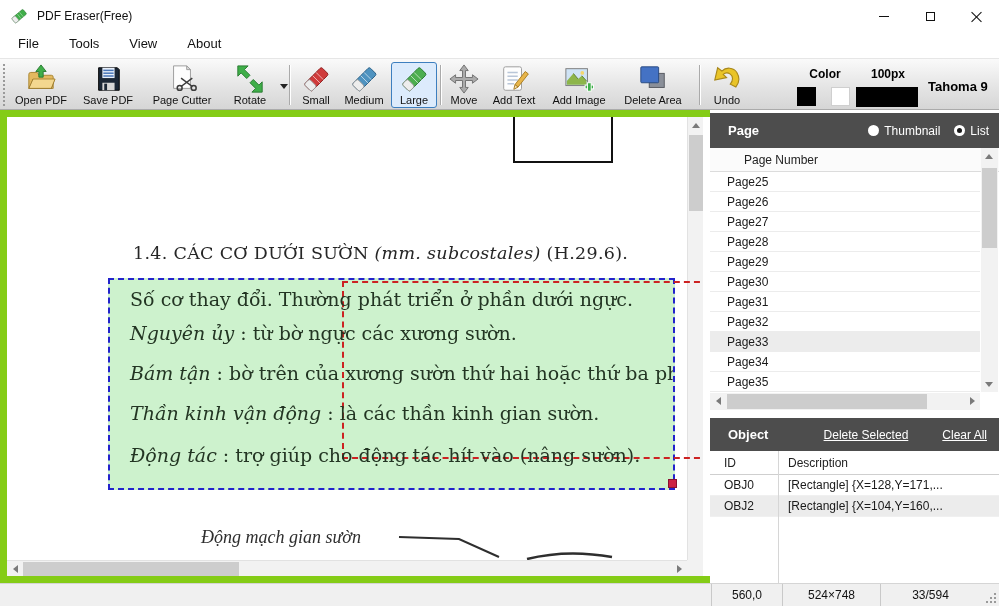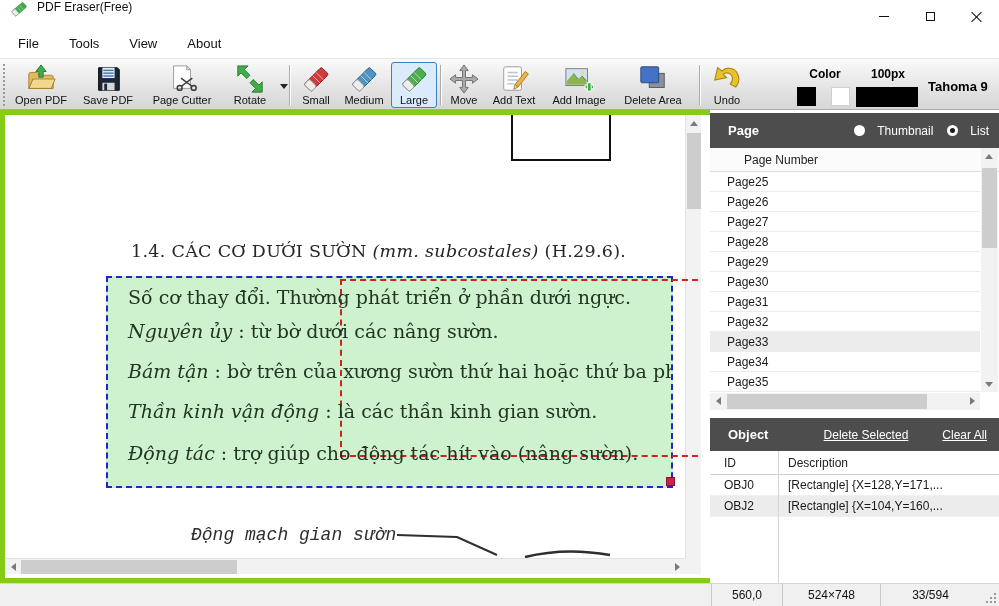--- a/index.html
+++ b/index.html
@@ -1,21 +1,21 @@
 <!DOCTYPE html>
 <html><head>
 <meta charset="utf-8">
 <style>
   * { margin:0; padding:0; box-sizing:border-box; }
   html,body { width:999px; height:606px; }
   body { font-family:"Liberation Sans","DejaVu Sans",sans-serif; background:#fff; overflow:hidden; }
   #app { position:relative; width:999px; height:606px; background:#fff; overflow:hidden; }
 
   
-  .titlebar { position:absolute; left:0; top:0; width:999px; height:32px; background:#fff; display:flex; }
+  .titlebar { position:absolute; left:0; top:0; width:999px; height:32px; background:#fff; display:flex; align-items:center; }
   .app-icon { margin-left:10px; width:18px; height:18px; }
   .title-text { margin-left:9px; font-size:12px; color:#111; }
   .win-controls { position:absolute; right:0; top:0; height:32px; display:flex; }
   .win-btn { width:46px; height:32px; display:flex; align-items:center; justify-content:center; }
   .glyph-min { width:10px; height:1px; background:#111; }
   .glyph-max { width:9px; height:9px; border:1px solid #111; }
   .glyph-close { position:relative; width:11px; height:11px; }
   .glyph-close::before,.glyph-close::after { content:""; position:absolute; left:5px; top:-1px; width:1px; height:14px; background:#111; }
   .glyph-close::before { transform:rotate(45deg); }
   .glyph-close::after { transform:rotate(-45deg); }
@@ -32,21 +32,21 @@
   .tbtn .ticon { display:block; margin:1px auto 0 auto; width:30px; height:30px; }
   .tbtn.selected { background:#dcebfc; border:1px solid #3d7fbf; }
   .tsep { position:absolute; top:6px; height:40px; width:1px; background:#aaa; box-shadow:1px 0 0 #fff; }
   .drop-caret { position:absolute; width:0; height:0; border-left:4px solid transparent; border-right:4px solid transparent; border-top:5px solid #222; }
   .tool-label-sm { position:absolute; font-size:12px; font-weight:bold; color:#000; }
   .swatch { position:absolute; width:19px; height:19px; }
   .size-bar { position:absolute; background:#000; }
   .font-display { position:absolute; font-size:13px; font-weight:bold; color:#000; }
 
   
-  .canvas-frame { position:absolute; left:0; top:110px; width:748px; height:473px; border:5px solid #84cc16; background:#fff; }
+  .canvas-frame { position:absolute; left:0; top:110px; width:748px; height:473px; border:7px solid #84cc16; background:#fff; }
   .canvas-inner { position:relative; width:696px; height:459px; background:#fff; overflow:hidden; }
   .pdf-serif { font-family:"DejaVu Serif","Liberation Serif",serif; }
   .drawn-rect { position:absolute; left:506px; top:-2px; width:100px; height:48px; background:#fff; border:2px solid #111; }
   .heading { position:absolute; left:126px; top:126px; font-size:17.5px; color:#262626; white-space:nowrap; letter-spacing:0.3px; }
   .heading .it { font-style:italic; }
   .hl-box { position:absolute; left:101px; top:161px; width:567px; height:212px; border:2px dashed #2323cc; overflow:hidden; }
   .hl-line { position:absolute; left:20px; font-size:19px; color:#233523; white-space:nowrap; z-index:2; }
   .hl-line .lead { font-style:italic; }
   .erase-rect { position:absolute; left:335px; top:164px; width:368px; height:178px; border-top:2px dashed #cc2222; border-left:2px dashed #cc2222; border-bottom:2px dashed #cc2222; z-index:1; }
   .sel-handle { position:absolute; left:661px; top:362px; width:9px; height:9px; background:#cc2244; border:1px solid #8a1030; z-index:4; }
@@ -65,21 +65,21 @@
   .tri-down { border-left:4px solid transparent; border-right:4px solid transparent; border-top:5px solid #7a7a7a; }
   .tri-left { border-top:4px solid transparent; border-bottom:4px solid transparent; border-right:5px solid #7a7a7a; }
   .tri-right{ border-top:4px solid transparent; border-bottom:4px solid transparent; border-left:5px solid #7a7a7a; }
 
   
   .rpanel { position:absolute; left:710px; top:110px; width:289px; height:473px; background:#fff; }
   .panel-header { position:absolute; left:0; width:289px; background:#4d4d4d; color:#fff; display:flex; align-items:center; }
   .ph-page { top:3px; height:35px; }
   .ph-title { font-weight:bold; font-size:13px; margin-left:18px; }
   .radio-group { margin-left:auto; display:flex; align-items:center; margin-right:10px; gap:14px; }
-  .radio-opt { display:flex; align-items:center; gap:12px; font-size:12px; }
+  .radio-opt { display:flex; align-items:center; gap:5px; font-size:12px; }
   .radio-circle { width:11px; height:11px; border-radius:50%; background:#fff; display:flex; align-items:center; justify-content:center; }
   .radio-dot { width:5px; height:5px; border-radius:50%; background:#1a1a1a; }
 
   .page-list { position:absolute; left:0; top:38px; width:289px; height:264px; background:#fff; overflow:hidden; }
   .list-colhdr { height:24px; line-height:24px; padding-left:34px; font-size:12px; color:#222; background:#fbfbfb; border-bottom:1px solid #dcdcdc; }
   .page-row { height:20px; line-height:20px; padding-left:17px; font-size:12px; color:#1a1a1a; border-bottom:1px solid #ececec; width:270px; }
   .page-row.selected { background:#ececec; }
   .pl-vsb { position:absolute; right:1px; top:0; width:17px; height:244px; background:#f2f2f2; }
   .pl-hsb { position:absolute; left:0; bottom:2px; width:270px; height:17px; background:#f2f2f2; }
 
@@ -292,35 +292,35 @@
     <div class="canvas-inner pdf-serif">
 
       <div class="drawn-rect"></div>
 
       <div class="heading"><span>1.4. CÁC CƠ DƯỚI SƯỜN </span><span class="it">(mm. subcostales)</span><span> (H.29.6).</span></div>
 
       <div class="erase-rect"></div>
 
       <div class="hl-box" style="background:#cdf2cd;">
         <div class="hl-line" style="top:8px;"><span class="lead"></span><span>Số cơ thay đổi. Thường phát triển ở phần dưới ngực.</span></div>
-        <div class="hl-line" style="top:42px;"><span class="lead">Nguyên ủy</span><span> : từ bờ dưới các nâng sườn.</span></div>
+        <div class="hl-line" style="top:42px;"><span class="lead">Nguyên ủy</span><span> : từ bờ ngực các xương sườn.</span></div>
         <div class="hl-line" style="top:82px;"><span class="lead">Bám tận</span><span> : bờ trên của xương sườn thứ hai hoặc thứ ba phí</span></div>
         <div class="hl-line" style="top:122px;"><span class="lead">Thần kinh vận động</span><span> : là các thần kinh gian sườn.</span></div>
         <div class="hl-line" style="top:164px;"><span class="lead">Động tác</span><span> : trợ giúp cho động tác hít vào (nâng sườn).</span></div>
       </div>
 
       <div class="sel-handle"></div>
 
       <div class="figure">
         <svg width="680" height="48" viewBox="0 0 680 48">
           <path d="M392 22 L452 24 L492 42" stroke="#2e2e2e" stroke-width="2" fill="none"></path>
           <path d="M520 44 Q560 34 605 42" stroke="#2e2e2e" stroke-width="2.4" fill="none"></path>
           <path d="M684 40 Q687 26 691 40" stroke="#2e2e2e" stroke-width="1.6" fill="none"></path>
         </svg>
-        <div class="figure-label" style="font-family:Liberation Mono, monospace;">Động mạch gian sườn</div>
+        <div class="figure-label" style="font-family:Liberation Serif, serif;margin-left:8px;">Động mạch gian sườn</div>
       </div>
 
       <div class="vsb">
         <div class="arrowbox" style="top:0;">
             <div class="tri tri-up"></div>
           </div>
         <div class="sb-thumb-v" style="top:18px;height:76px;"></div>
       </div>
 
       <div class="hsb">

